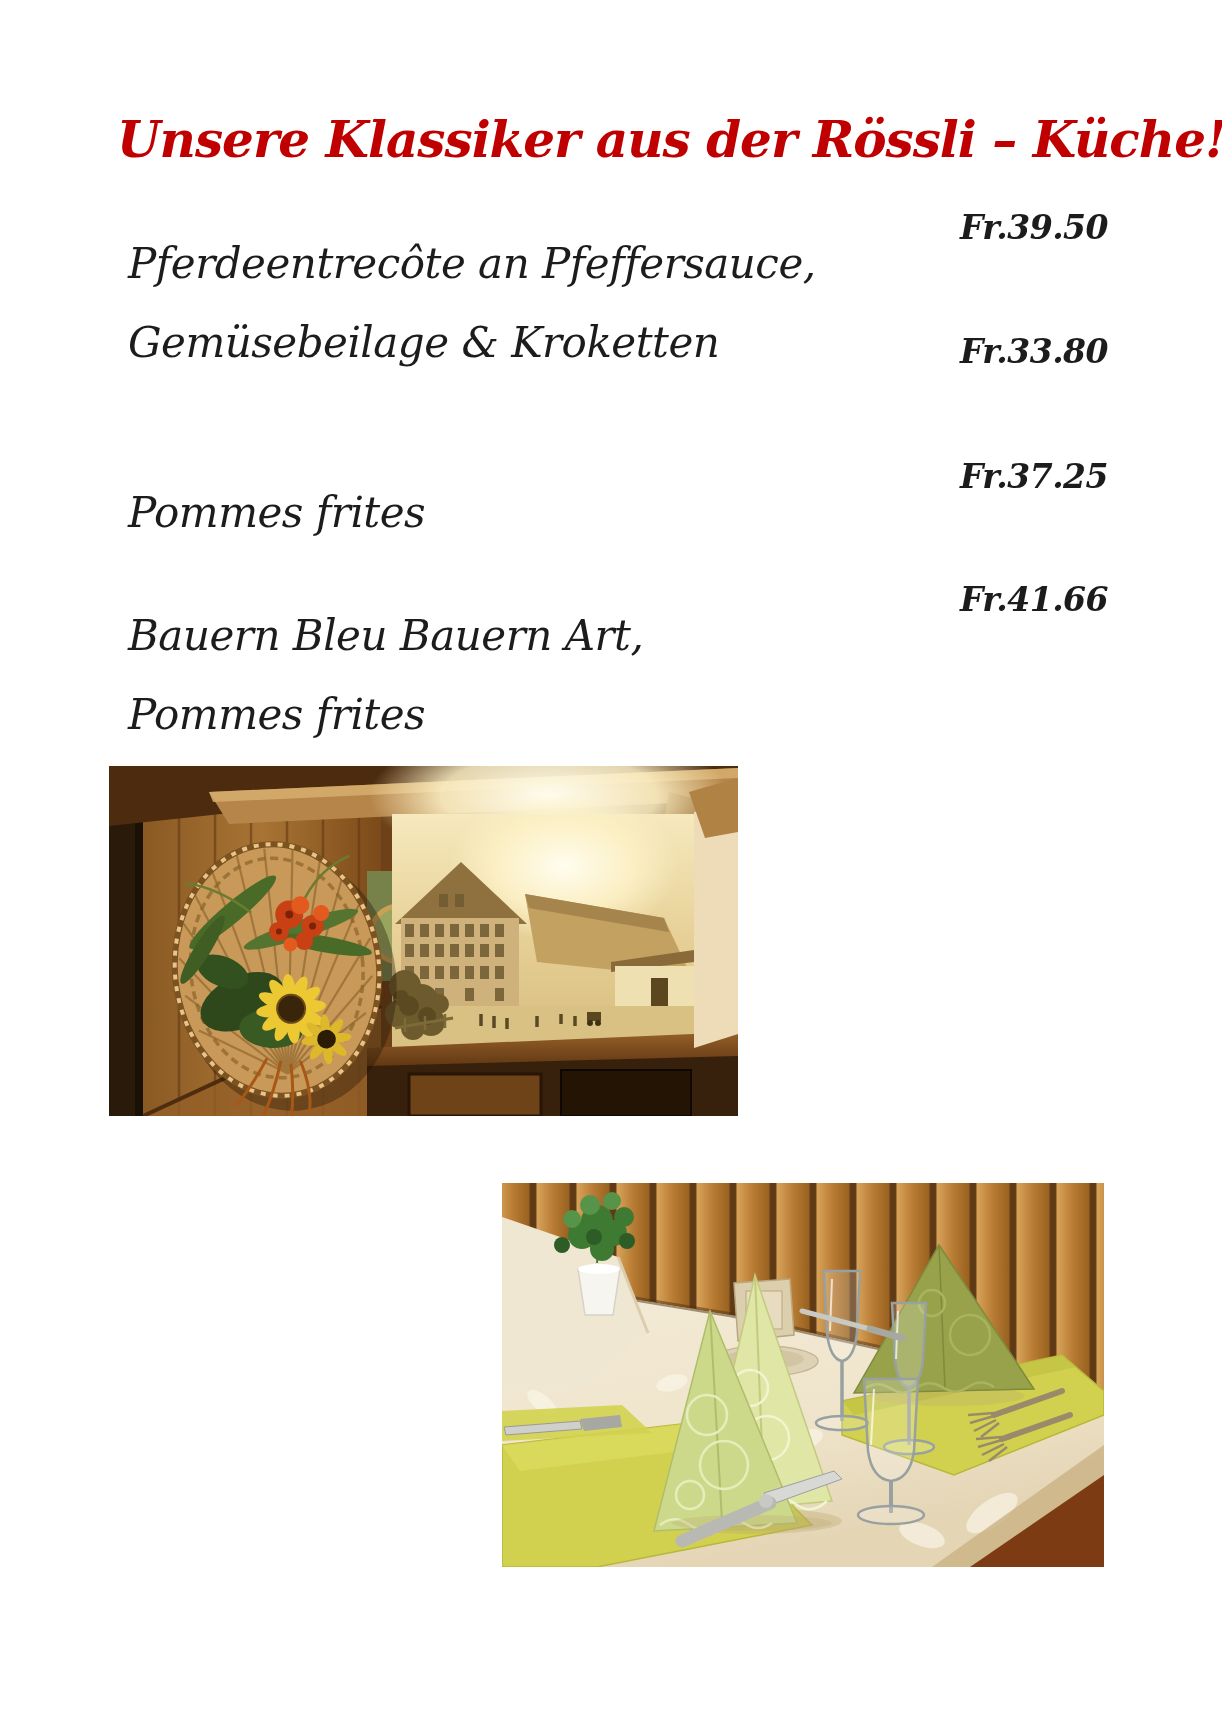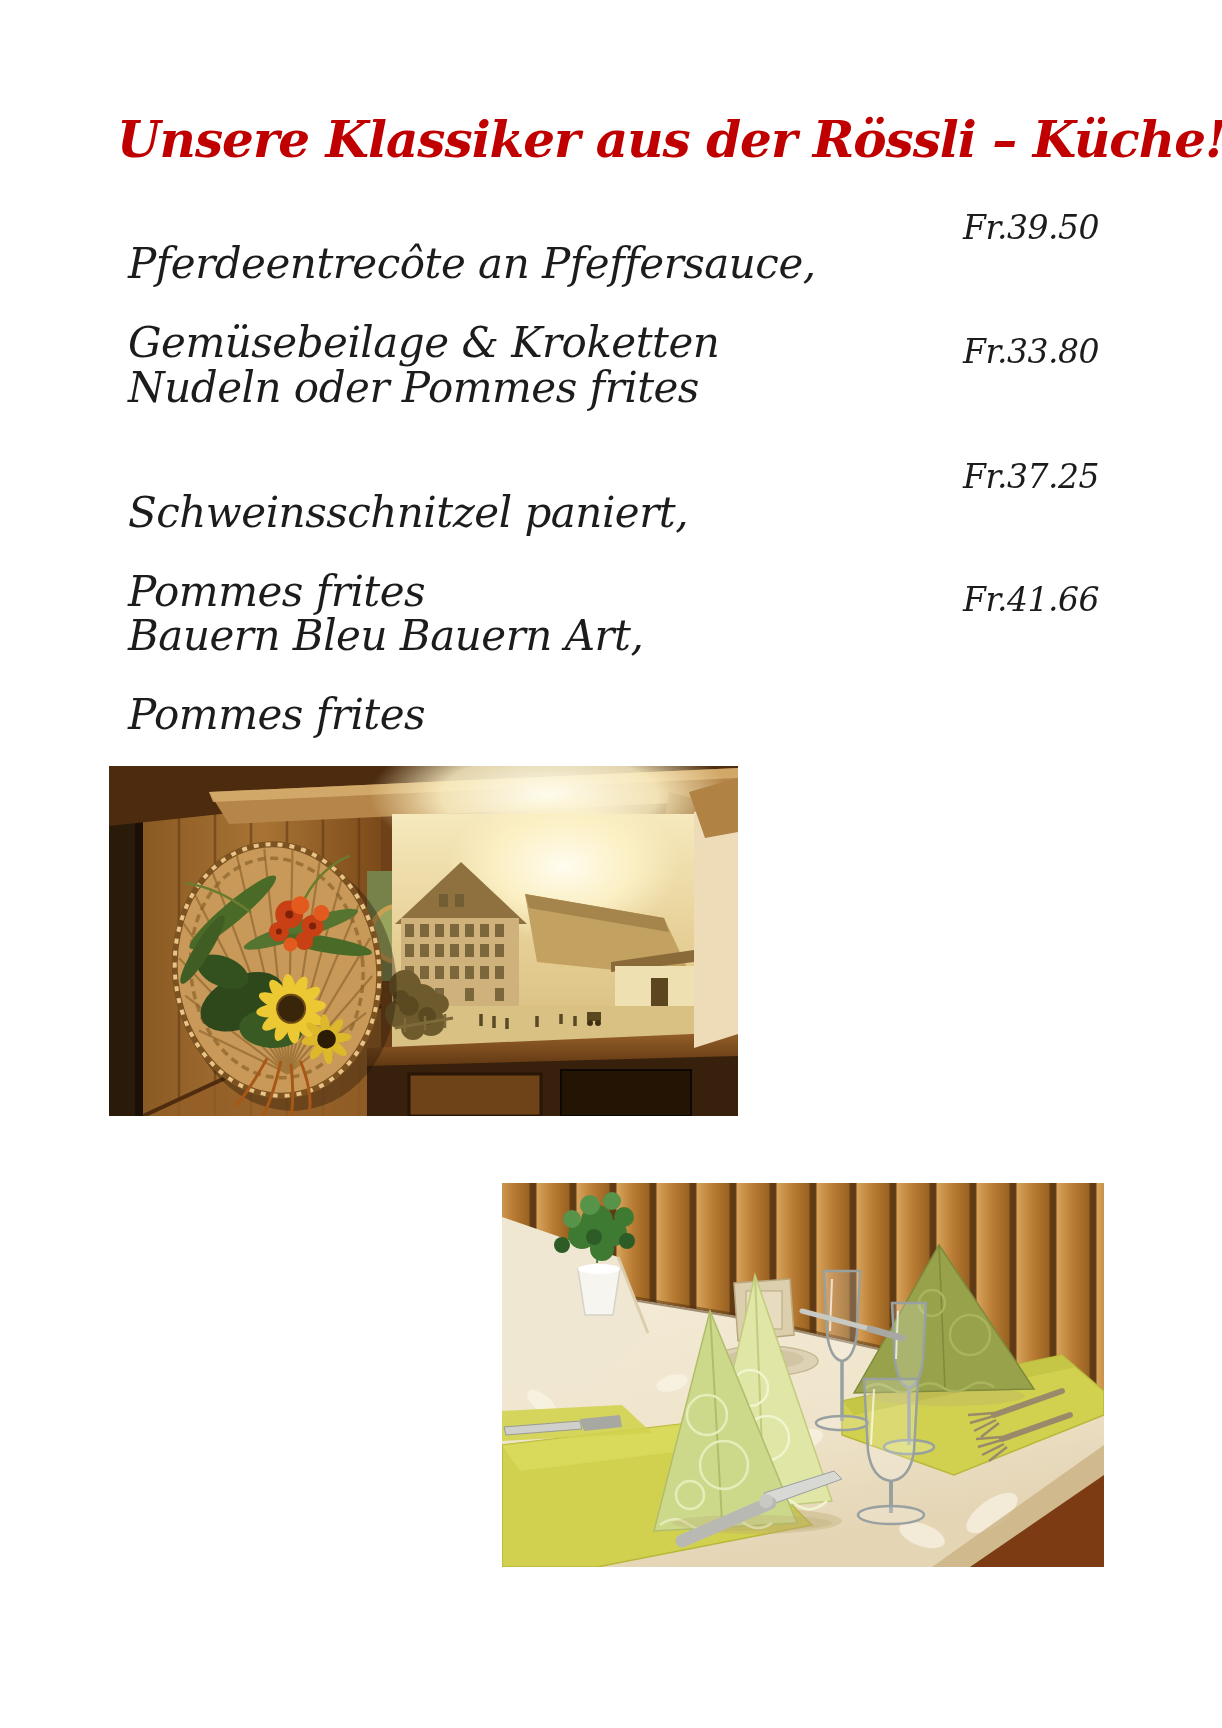--- a/index.html
+++ b/index.html
@@ -30,23 +30,23 @@
   .item-line{
     font-size:42px;line-height:43px;
     font-style:italic;font-weight:400;
     letter-spacing:-0.5px;
     white-space:nowrap;
     margin-top:36px;
   }
   .price{
     position:absolute;
     left:832px;top:0;width:142px;
-    display:flex;justify-content:center;
+    display:flex;justify-content:flex-start;
     font-size:33px;line-height:43px;
-    font-style:italic;font-weight:400;
+    font-style:italic;font-weight:700;
     letter-spacing:-0.5px;
   }
   .photo{position:absolute;margin:0;padding:0;}
   .photo svg{display:block;}
 </style>
 </head>
 <body>
 
 <div class="page">
 
@@ -55,29 +55,27 @@
   <article class="menu-item" style="top:206px">
     <div class="item-line">Pferdeentrecôte an Pfeffersauce,</div>
     <div class="item-line">Gemüsebeilage &amp; Kroketten</div>
     <div class="price">
       <span>Fr.</span>
       <span>39.50</span>
     </div>
   </article>
 
   <article class="menu-item" style="top:330px">
-    <div class="item-line">Nudeln oder Pommes frites</div>
     <div class="price">
       <span>Fr.</span>
       <span>33.80</span>
     </div>
   </article>
 
   <article class="menu-item" style="top:455px">
-    <div class="item-line">Schweinsschnitzel paniert,</div>
     <div class="item-line">Pommes frites</div>
     <div class="price">
       <span>Fr.</span>
       <span>37.25</span>
     </div>
   </article>
 
   <article class="menu-item" style="top:578px">
     <div class="item-line">Bauern Bleu Bauern Art,</div>
     <div class="item-line">Pommes frites</div>

